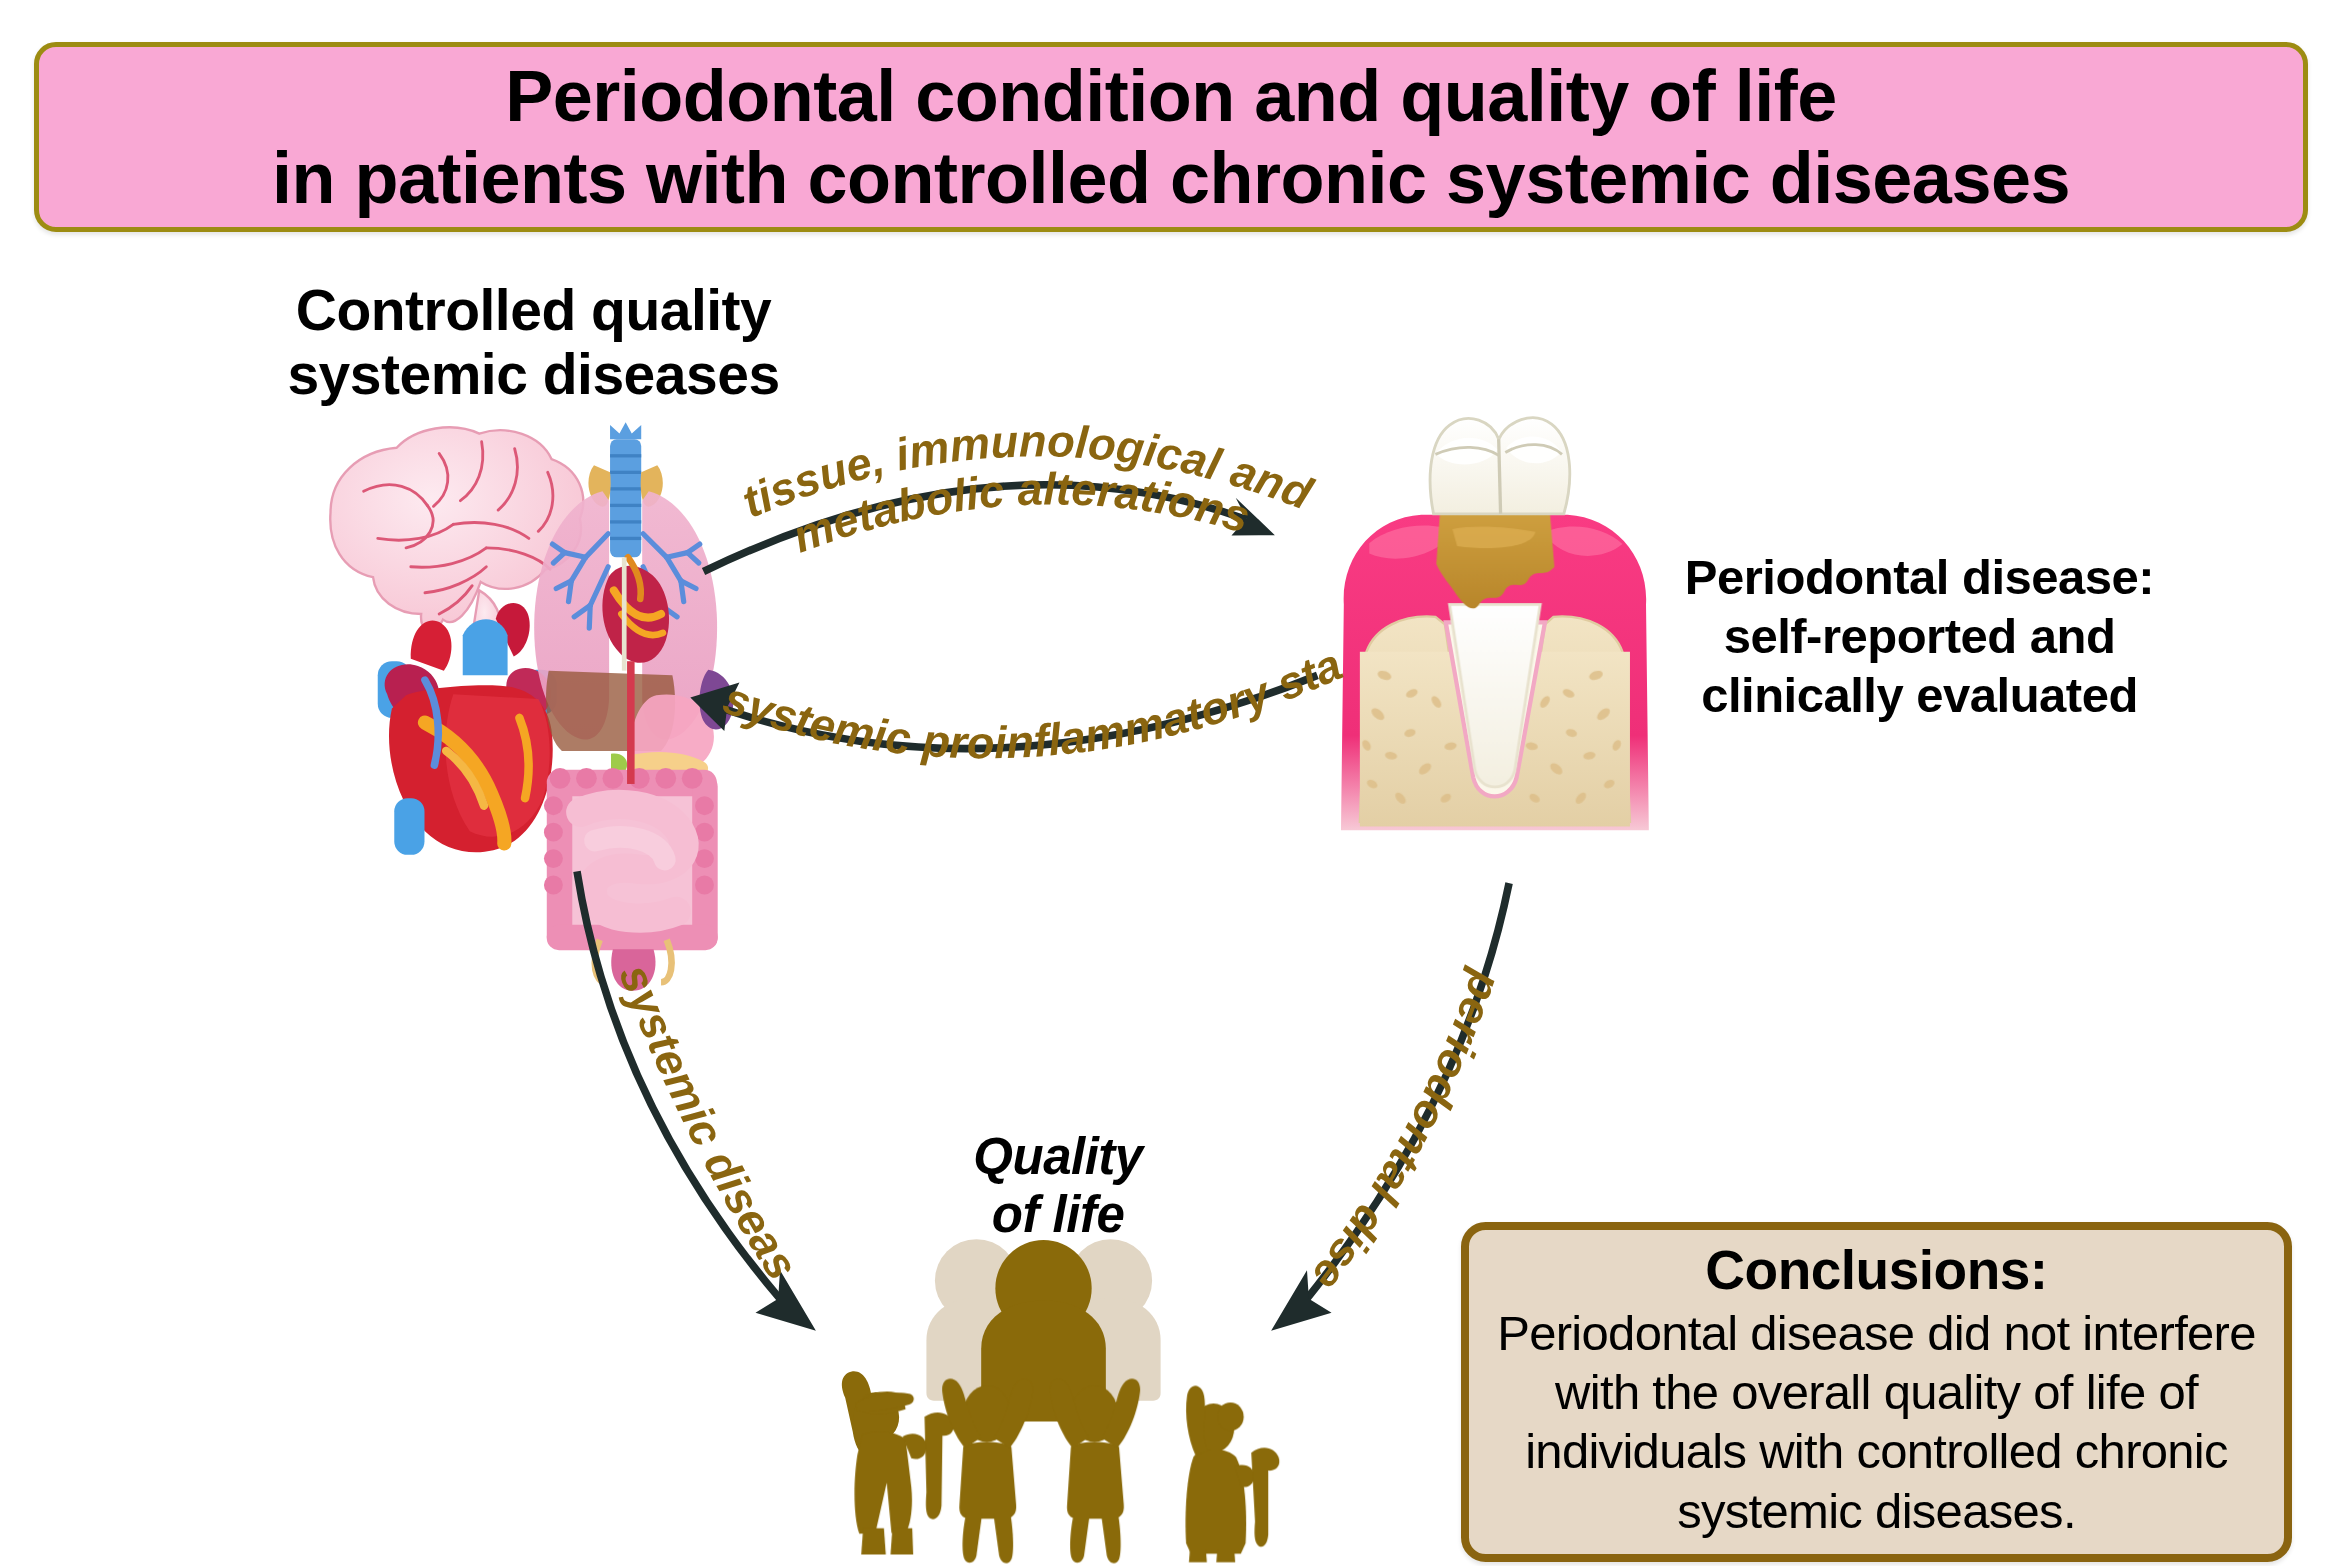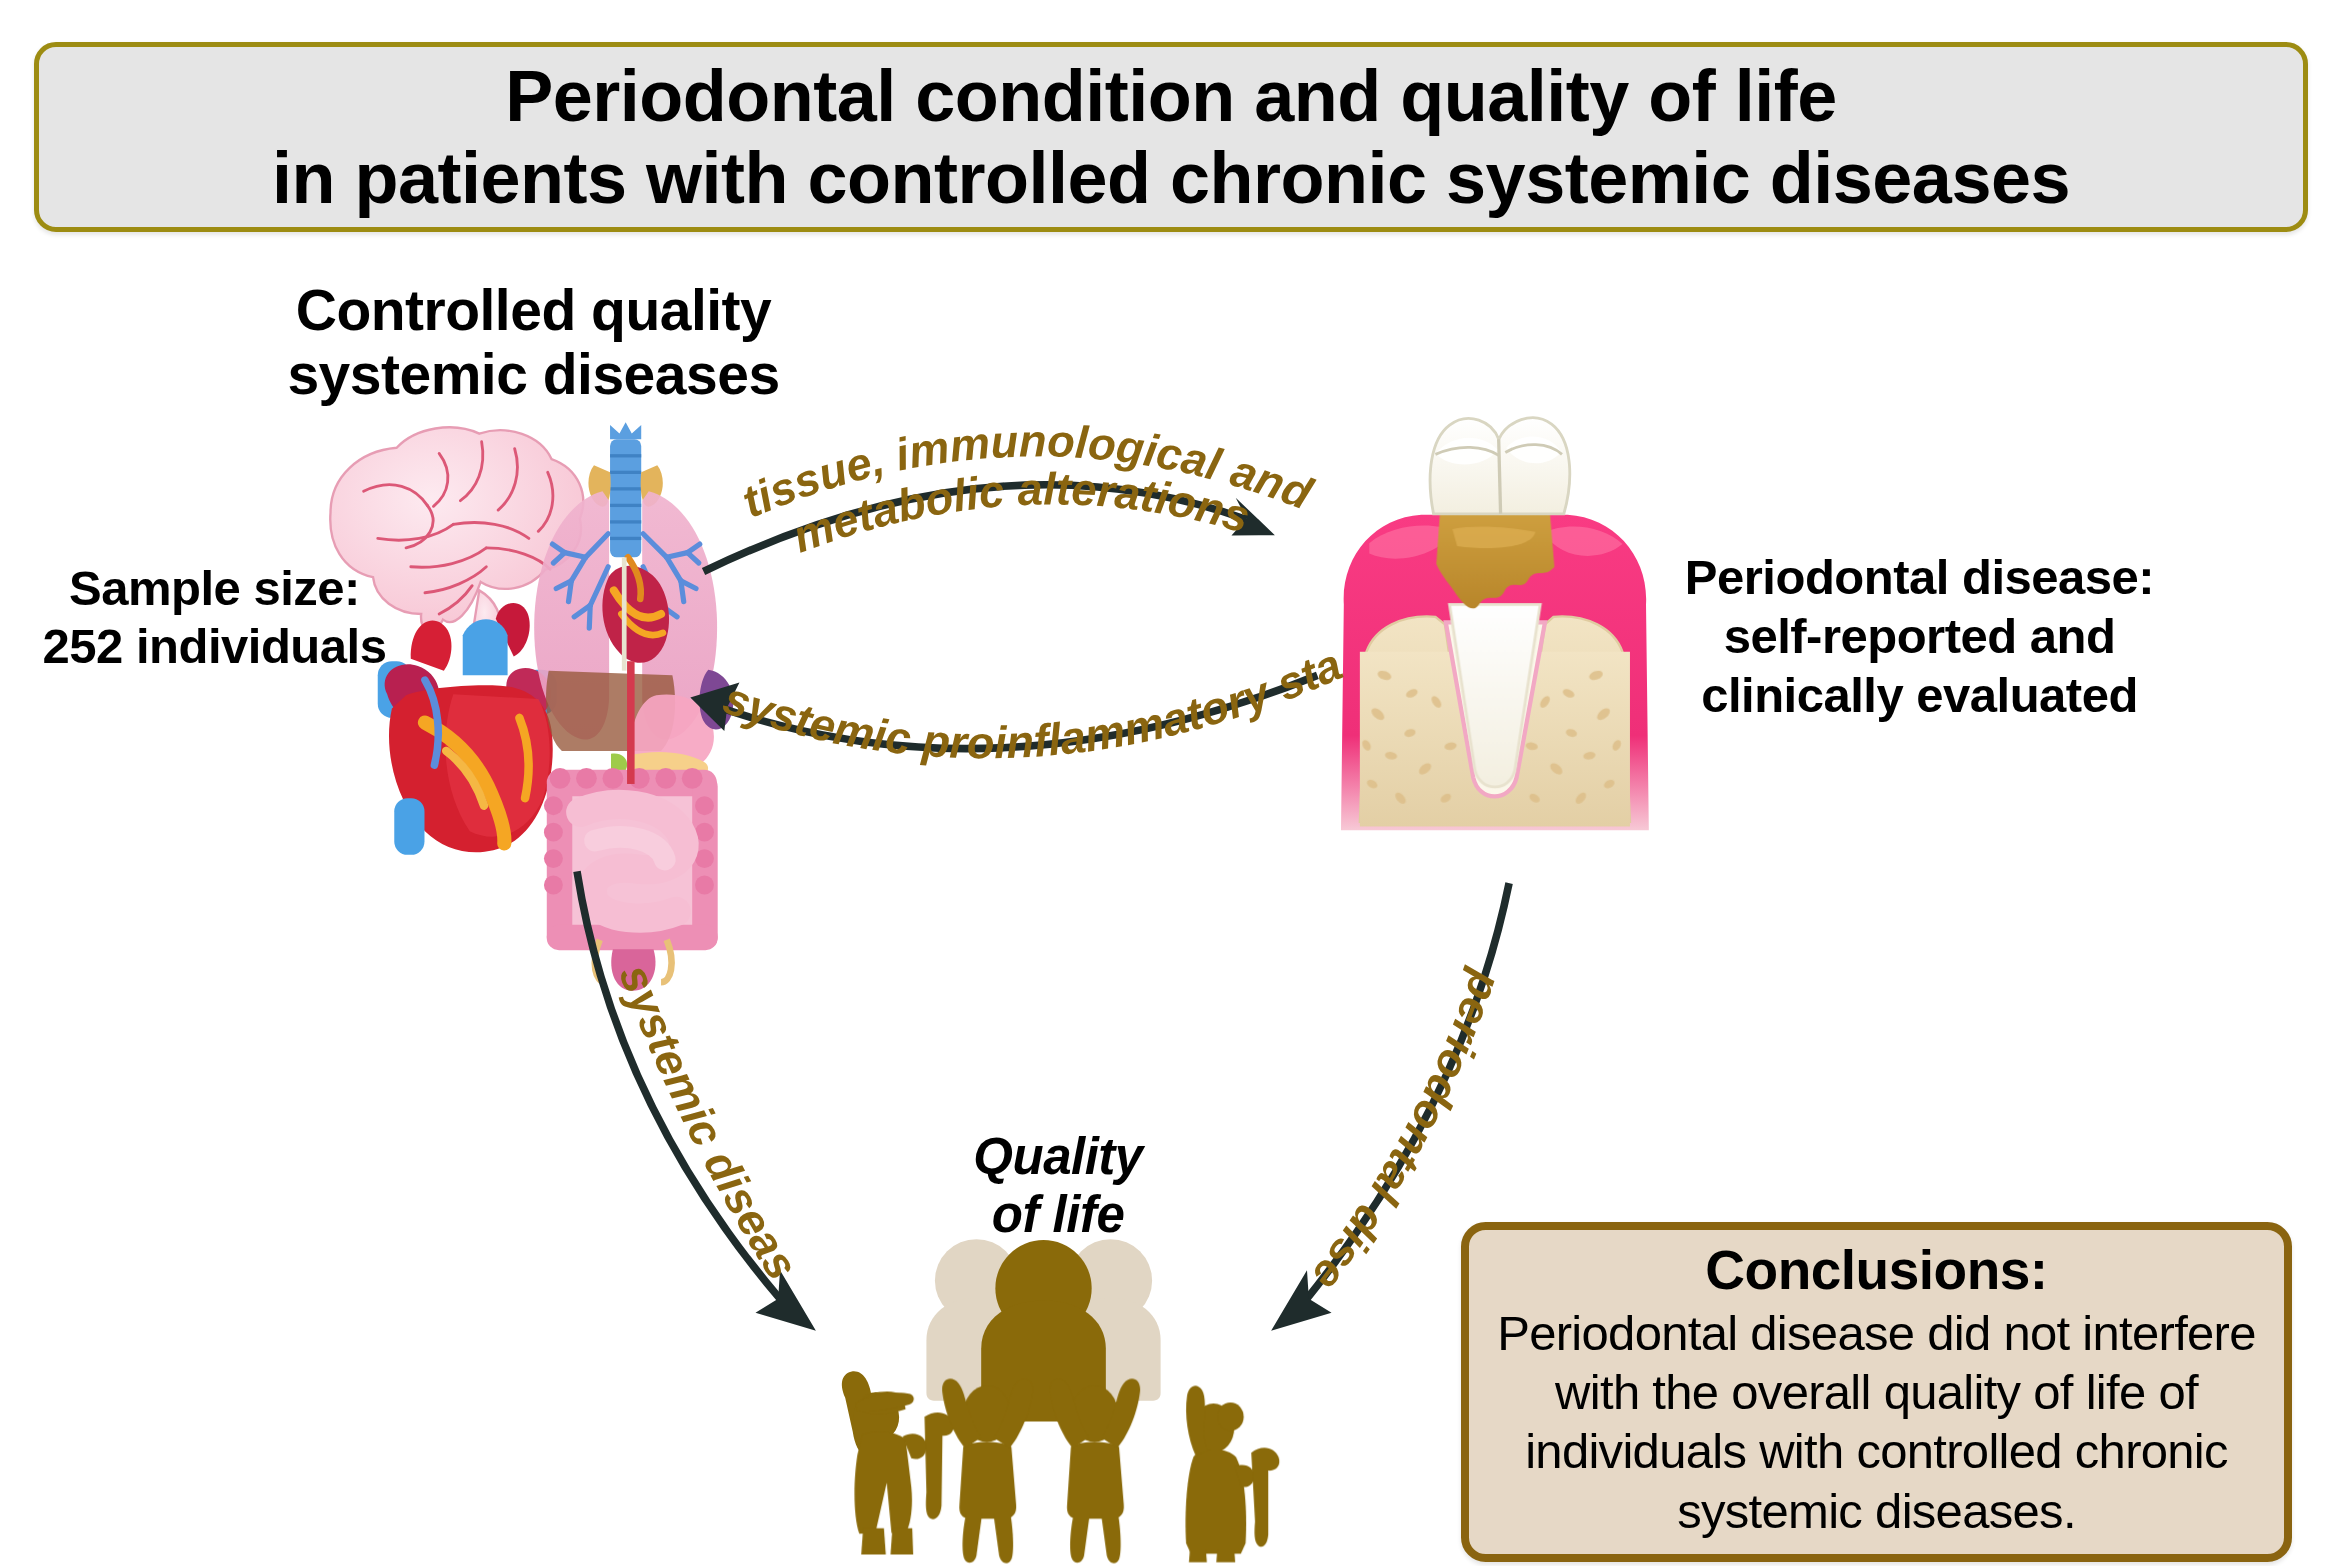--- a/index.html
+++ b/index.html
@@ -24,21 +24,21 @@
   }
 
   
   #title-banner {
     position: absolute;
     left: 34px;
     top: 42px;
     width: 2274px;
     height: 190px;
     box-sizing: border-box;
-    background: #e5e5e5;
+    background: #f9a8d4;
     border: 5.7px solid #9d8c12;
     border-radius: 22px;
     display: flex;
     align-items: center;
     justify-content: center;
     box-shadow: 0 2.8px 4.7px rgba(0,0,0,0.10);
   }
   #title-text {
     text-align: center;
     color: #000000;
@@ -158,22 +158,20 @@
 <div class="stage">
 
   <div id="title-banner">
     <div id="title-text">Periodontal condition and quality of life
 in patients with controlled chronic systemic diseases</div>
   </div>
 
   <div class="heading" id="heading-systemic">Controlled quality
 systemic diseases</div>
 
-  <div id="label-sample-size">Sample size:
-252 individuals</div>
   <div id="label-pd-eval">Periodontal disease:
 self-reported and
 clinically evaluated</div>
   <div id="label-quality-of-life">Quality
 of life</div>
 
   <div id="conclusions-box">
     <div id="conclusions-title">Conclusions:</div>
     <div id="conclusions-body">Periodontal disease did not interfere with the overall quality of life of individuals with controlled chronic systemic diseases.</div>
   </div>

